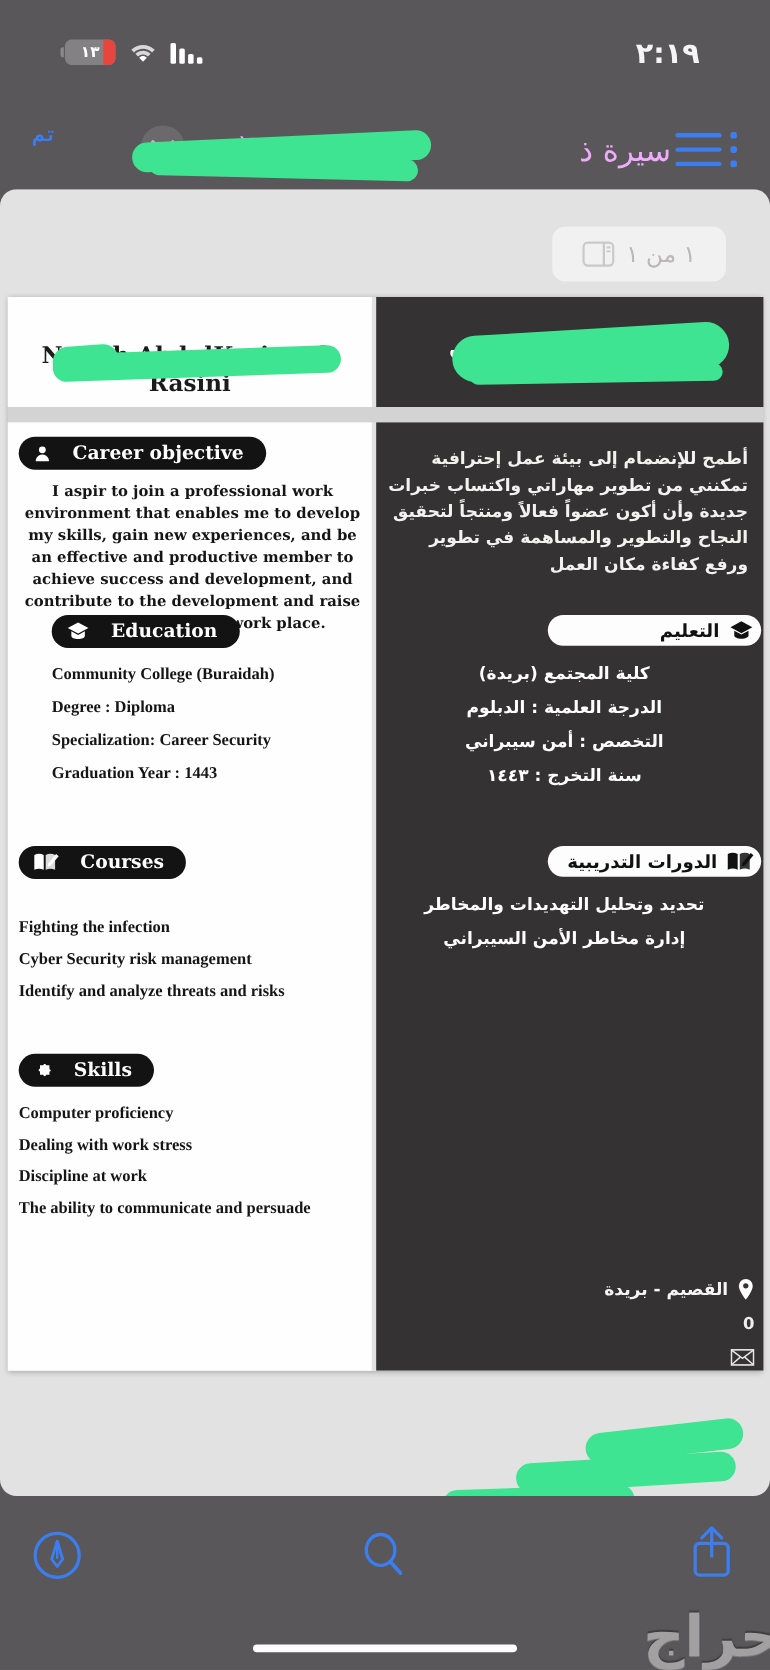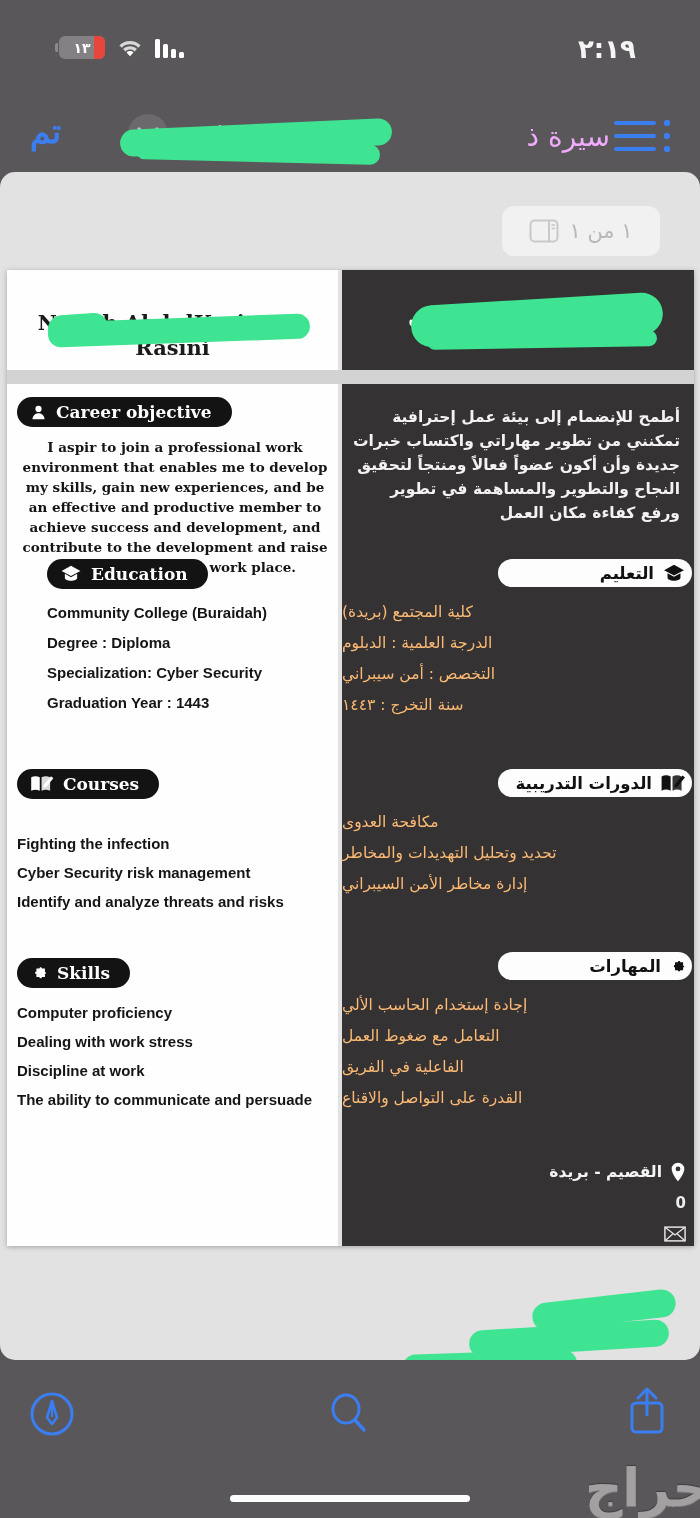--- a/index.html
+++ b/index.html
@@ -17,21 +17,21 @@
   .battery-label{position:relative;color:#fff;font-size:14px;font-weight:bold;z-index:2;}
   .cellular{display:flex;align-items:flex-end;gap:3px;height:20px;}
   .cellular i{display:block;width:5px;background:#fff;border-radius:1.5px;}
   .cellular i:nth-child(1){height:19px;}
   .cellular i:nth-child(2){height:14px;}
   .cellular i:nth-child(3){height:9px;}
   .cellular i:nth-child(4){height:6px;}
   .status-time{position:absolute;right:88px;top:0;color:#f6f5f6;font-size:26px;font-weight:bold;letter-spacing:1px;}
 
   .nav-bar{position:absolute;top:104px;left:0;width:700px;height:62px;}
-  .done-btn{position:absolute;left:30px;top:8px;background:none;border:none;color:var(--accent-blue,#3b7ef2);font-size:33px;font-weight:bold;font-family:Liberation Serif, serif;cursor:pointer;padding:0;}
+  .done-btn{position:absolute;left:30px;top:8px;background:none;border:none;color:var(--accent-blue,#3b7ef2);font-size:18px;font-weight:bold;font-family:Liberation Mono, monospace;cursor:pointer;padding:0;}
   .chevron-btn{position:absolute;left:128px;top:10px;width:40px;height:40px;border-radius:50%;background:#6b696c;border:none;display:flex;align-items:center;justify-content:center;cursor:pointer;}
   .nav-title{position:absolute;left:105px;top:6px;width:505px;height:52px;direction:rtl;display:flex;align-items:center;color:#f0abfc;font-size:28px;font-weight:normal;}
   .title-start{white-space:nowrap;}
   .title-spacer{display:inline-block;width:300px;}
   .title-end{white-space:nowrap;font-size:26px;}
   .list-btn{position:absolute;right:20px;top:12px;width:72px;height:40px;background:none;border:none;cursor:pointer;display:flex;flex-direction:column;justify-content:center;gap:7px;}
   .list-row{display:flex;align-items:center;gap:8px;flex-direction:row;}
   .list-row .bar{width:42px;height:4.5px;background:var(--accent-blue,#3b7ef2);border-radius:2px;}
   .list-row .dot{width:6px;height:6px;background:var(--accent-blue,#3b7ef2);border-radius:2px;}
 
@@ -48,45 +48,45 @@
   .col-left-h{width:331px;background:#fefefe;position:relative;}
   .col-right-h{width:352px;background:var(--dark-panel,#343233);position:relative;margin-left:4px;}
   .col-left{width:331px;background:#fefefe;position:relative;}
   .col-right{width:352px;background:var(--dark-panel,#343233);position:relative;margin-left:4px;}
 
   .name-en{position:absolute;left:0;top:40px;width:100%;text-align:center;font-family:"DejaVu Serif",serif;font-weight:bold;font-size:21px;color:#1c1b1b;}
   .name-ar{position:absolute;right:16px;top:30px;width:300px;text-align:center;direction:rtl;color:#fdfdfd;font-size:26px;font-weight:bold;}
 
   
   .lsec{margin-left:10px;}
-  .pill-dark{display:inline-flex;align-items:center;gap:9px;background:var(--pill-black,#141313);color:#fff;border-radius:16px;height:30px;padding:0 20px 0 13px;font-family:"DejaVu Serif",serif;font-weight:bold;font-size:17px;}
+  .pill-dark{display:inline-flex;align-items:center;gap:19px;background:var(--pill-black,#141313);color:#fff;border-radius:16px;height:30px;padding:0 20px 0 13px;font-family:"DejaVu Serif",serif;font-weight:bold;font-size:17px;}
   .pill-dark svg{flex:0 0 auto;}
   .l-career{margin-top:13px;height:160px;}
   .l-para{margin:10px 8px 0 2px;width:312px;text-align:center;font-family:"DejaVu Serif",serif;font-weight:bold;font-size:13.5px;line-height:20px;color:#161515;}
   .l-edu{margin-top:2px;height:183px;margin-left:40px;}
   .l-courses{margin-top:27px;height:155px;}
   .l-skills{margin-top:34px;}
   .l-list{margin-top:9px;}
-  .l-list .item{height:30px;line-height:30px;font-family:Liberation Sans, sans-serif;font-weight:bold;font-size:15px;color:#161515;}
+  .l-list .item{height:30px;line-height:30px;font-family:Liberation Serif, serif;font-weight:bold;font-size:15px;color:#161515;}
   .l-courses .l-list{margin-top:30px;}
   .l-courses .l-list .item{height:29px;line-height:29px;}
   .l-skills .l-list{margin-top:10px;}
   .l-skills .l-list .item{height:29px;line-height:29px;}
 
   
   .rsec{direction:rtl;padding-right:6px;}
   .pill-light{position:relative;display:flex;align-items:center;gap:8px;background:#fdfdfd;color:#111;border-radius:14px;height:28px;width:176px;margin-right:-4px;padding:0 8px 0 10px;font-size:16.5px;font-weight:bold;justify-content:flex-start;}
   .pill-light svg{flex:0 0 auto;margin-right:-2px;}
   .r-career{margin-top:21px;height:154px;}
   .r-para{margin:10px 8px 0 10px;text-align:right;color:#f3f2f1;font-size:15.5px;line-height:24px;font-weight:bold;width:330px;}
   .r-edu{margin-top:0;height:186px;}
   .r-courses{margin-top:24px;height:161px;}
   .r-skills{margin-top:22px;}
   .r-list{margin-top:10px;padding-right:4px;}
-  .r-list .item{height:31px;line-height:31px;color:#fdba74;font-size:15.5px;font-weight:normal;text-align:left;}
+  .r-list .item{height:31px;line-height:31px;color:#ffffff;font-size:15.5px;font-weight:bold;text-align:center;}
   .r-contact{position:absolute;top:772px;right:8px;width:330px;direction:rtl;}
   .c-row{display:flex;align-items:center;justify-content:flex-start;gap:8px;height:31px;color:#f6f5f5;font-size:15.5px;font-weight:bold;}
   .c-row svg{flex:0 0 auto;}
   .phone-frag{color:#eee;font-size:15px;}
 
   
   .scribble{position:absolute;background:var(--redaction-green,#3fe492);border-radius:16px;z-index:4;}
   .nav-s1{left:15px;top:14px;width:272px;height:27px;transform:rotate(-2.6deg);}
   .nav-s2{left:30px;top:32px;width:245px;height:20px;transform:rotate(1.4deg);}
   .en-s1{left:41px;top:48px;width:262px;height:25px;transform:rotate(-2deg);}
@@ -215,21 +215,21 @@
             <div class="pill-dark">
               <svg width="22" height="18" viewBox="0 0 24 22" fill="#fff">
                 <path d="M12 1L0.5 7.2 12 13.4l11.5-6.2z"></path>
                 <path d="M4.5 10.8v5.2c0 1.9 3.4 3.4 7.5 3.4s7.5-1.5 7.5-3.4v-5.2L12 14.9z"></path>
               </svg>
               <span>Education</span>
             </div>
             <div class="l-list">
               <div class="item">Community College (Buraidah)</div>
               <div class="item">Degree : Diploma</div>
-              <div class="item">Specialization: Cyber Security</div>
+              <div class="item">Specialization: Career Security</div>
               <div class="item">Graduation Year : 1443</div>
             </div>
           </div>
 
           <div class="lsec l-courses">
             <div class="pill-dark">
               <svg width="24" height="18" viewBox="0 0 26 20" fill="#fff">
                 <path d="M1 2.5c3-1.6 6.5-1.6 9.5 0v15c-3-1.6-6.5-1.6-9.5 0z"></path>
                 <path d="M12.5 2.5c3-1.6 6.5-1.6 9.5 0v15c-3-1.6-6.5-1.6-9.5 0z" opacity=".85"></path>
                 <path d="M15 11l8-9.5 2.6 2.2-8 9.5-3.2 1z"></path>
@@ -284,40 +284,25 @@
           <div class="rsec r-courses">
             <div class="pill-light">
               <svg width="26" height="19" viewBox="0 0 26 20" fill="#111">
                 <path d="M1 2.5c3-1.6 6.5-1.6 9.5 0v15c-3-1.6-6.5-1.6-9.5 0z"></path>
                 <path d="M12.5 2.5c3-1.6 6.5-1.6 9.5 0v15c-3-1.6-6.5-1.6-9.5 0z" opacity=".85"></path>
                 <path d="M15 11l8-9.5 2.6 2.2-8 9.5-3.2 1z"></path>
               </svg>
               <span>الدورات التدريبية</span>
             </div>
             <div class="r-list">
-              <div class="item">مكافحة العدوى</div>
               <div class="item">تحديد وتحليل التهديدات والمخاطر</div>
               <div class="item">إدارة مخاطر الأمن السيبراني</div>
             </div>
           </div>
 
-          <div class="rsec r-skills">
-            <div class="pill-light">
-              <svg width="17" height="17" viewBox="0 0 24 24" fill="#111">
-                <path d="M21.5 11.5c-.9 0-1.6-.7-1.6-1.6V6h-4c0-.9-.8-1.7-1.7-1.7S12.5 5.1 12.5 6H8.5v4c-.9 0-1.7.8-1.7 1.7s.8 1.7 1.7 1.7v4h4c0 .9.8 1.7 1.7 1.7s1.7-.8 1.7-1.7h4v-4c.9 0 1.6-.7 1.6-1.6s0-.6 0-.6z"></path>
-              </svg>
-              <span>المهارات</span>
-            </div>
-            <div class="r-list">
-              <div class="item">إجادة إستخدام الحاسب الألي</div>
-              <div class="item">التعامل مع ضغوط العمل</div>
-              <div class="item">الفاعلية في الفريق</div>
-              <div class="item">القدرة على التواصل والاقناع</div>
-            </div>
-          </div>
 
           <div class="r-contact">
             <div class="c-row">
               <svg width="16" height="20" viewBox="0 0 24 30" fill="#fdfdfd">
                 <path d="M12 1a9.5 9.5 0 0 0-9.5 9.5C2.5 17.5 12 29 12 29s9.5-11.5 9.5-18.5A9.5 9.5 0 0 0 12 1zm0 13a3.6 3.6 0 1 1 0-7.2 3.6 3.6 0 0 1 0 7.2z"></path>
               </svg>
               <span>القصيم - بريدة</span>
             </div>
             <div class="c-row">
               <span class="phone-frag">0</span>

